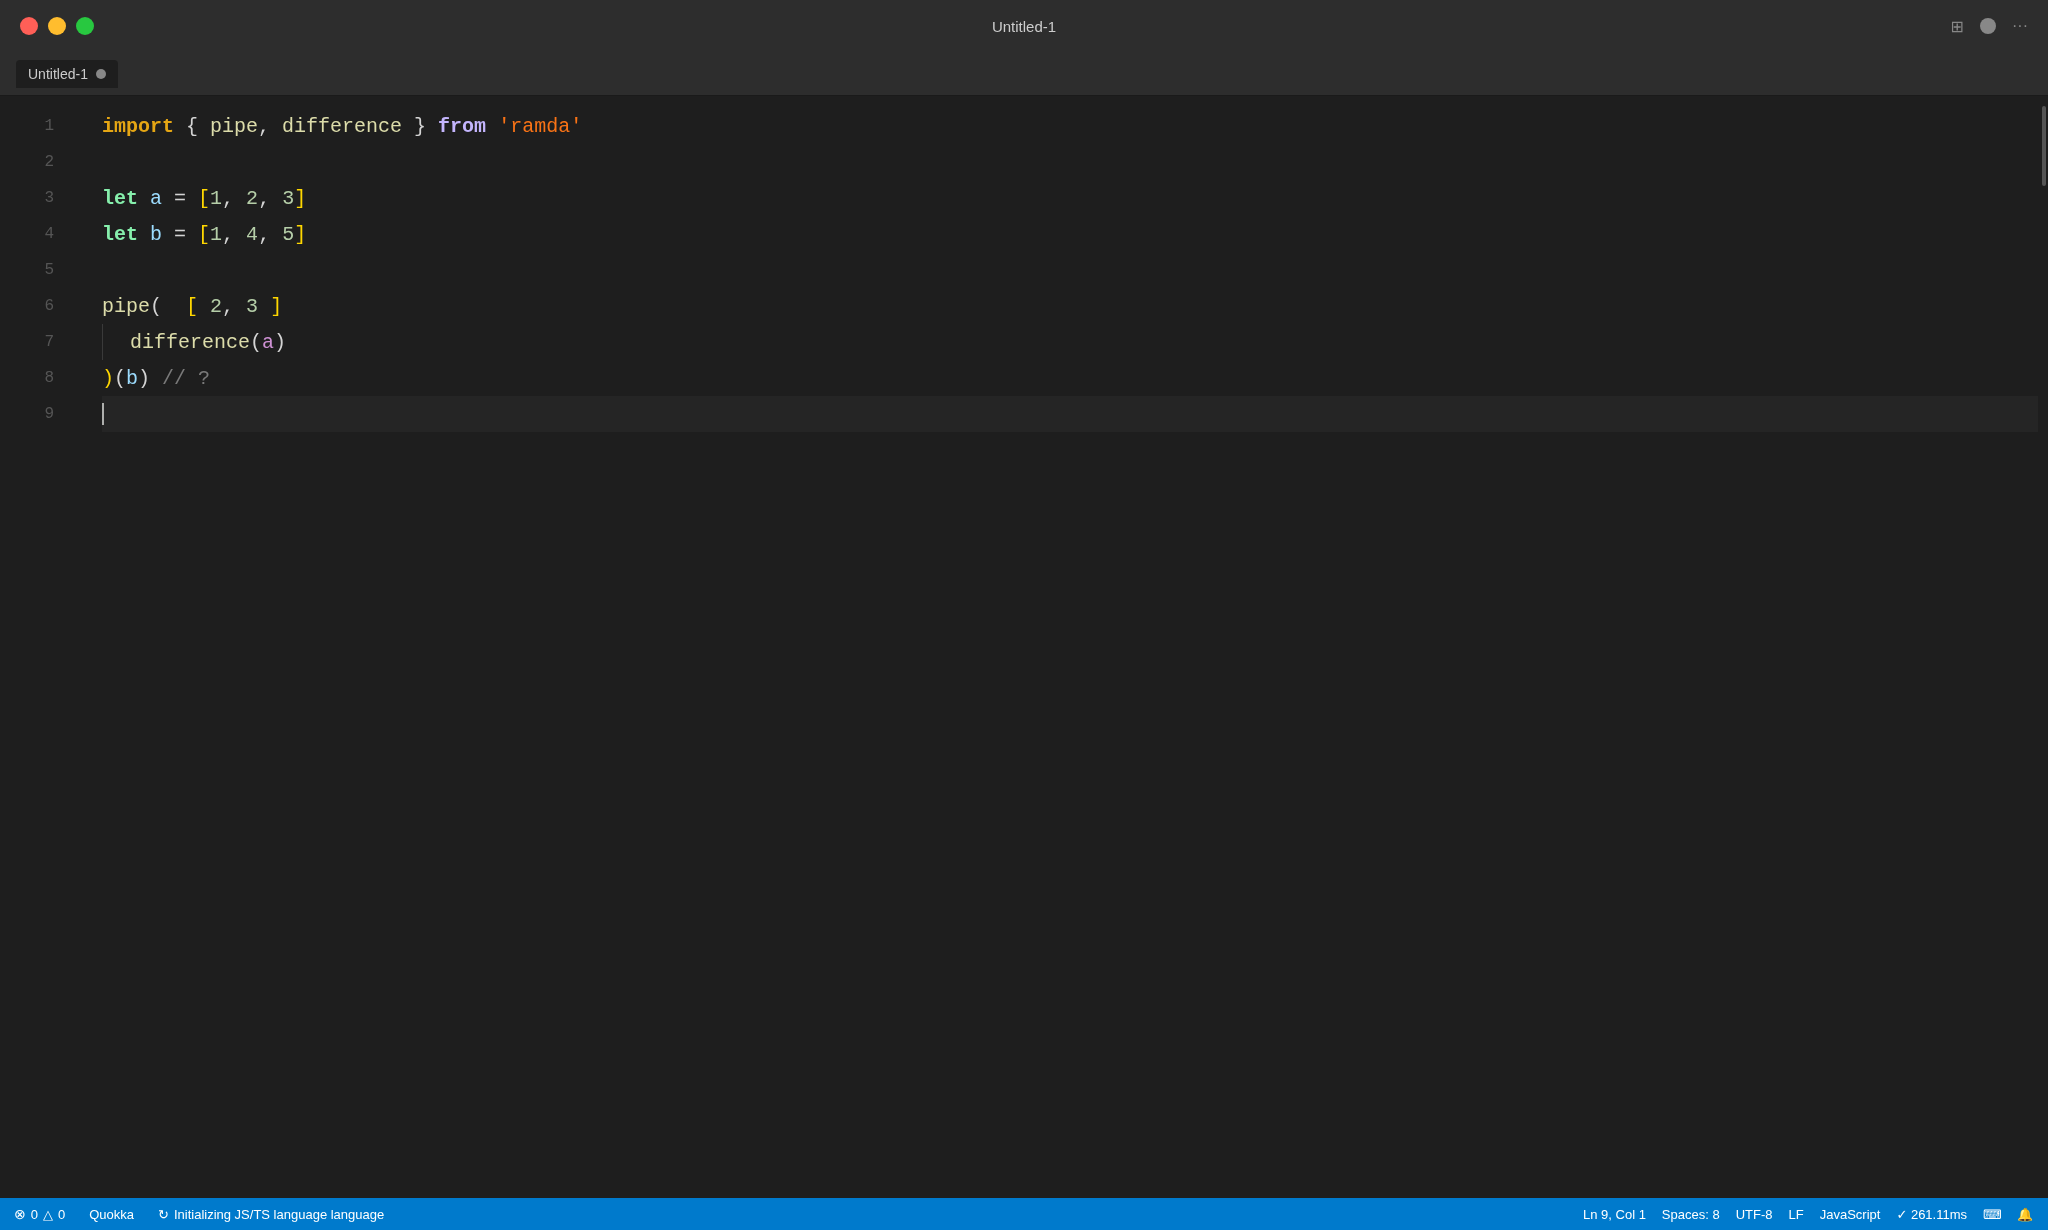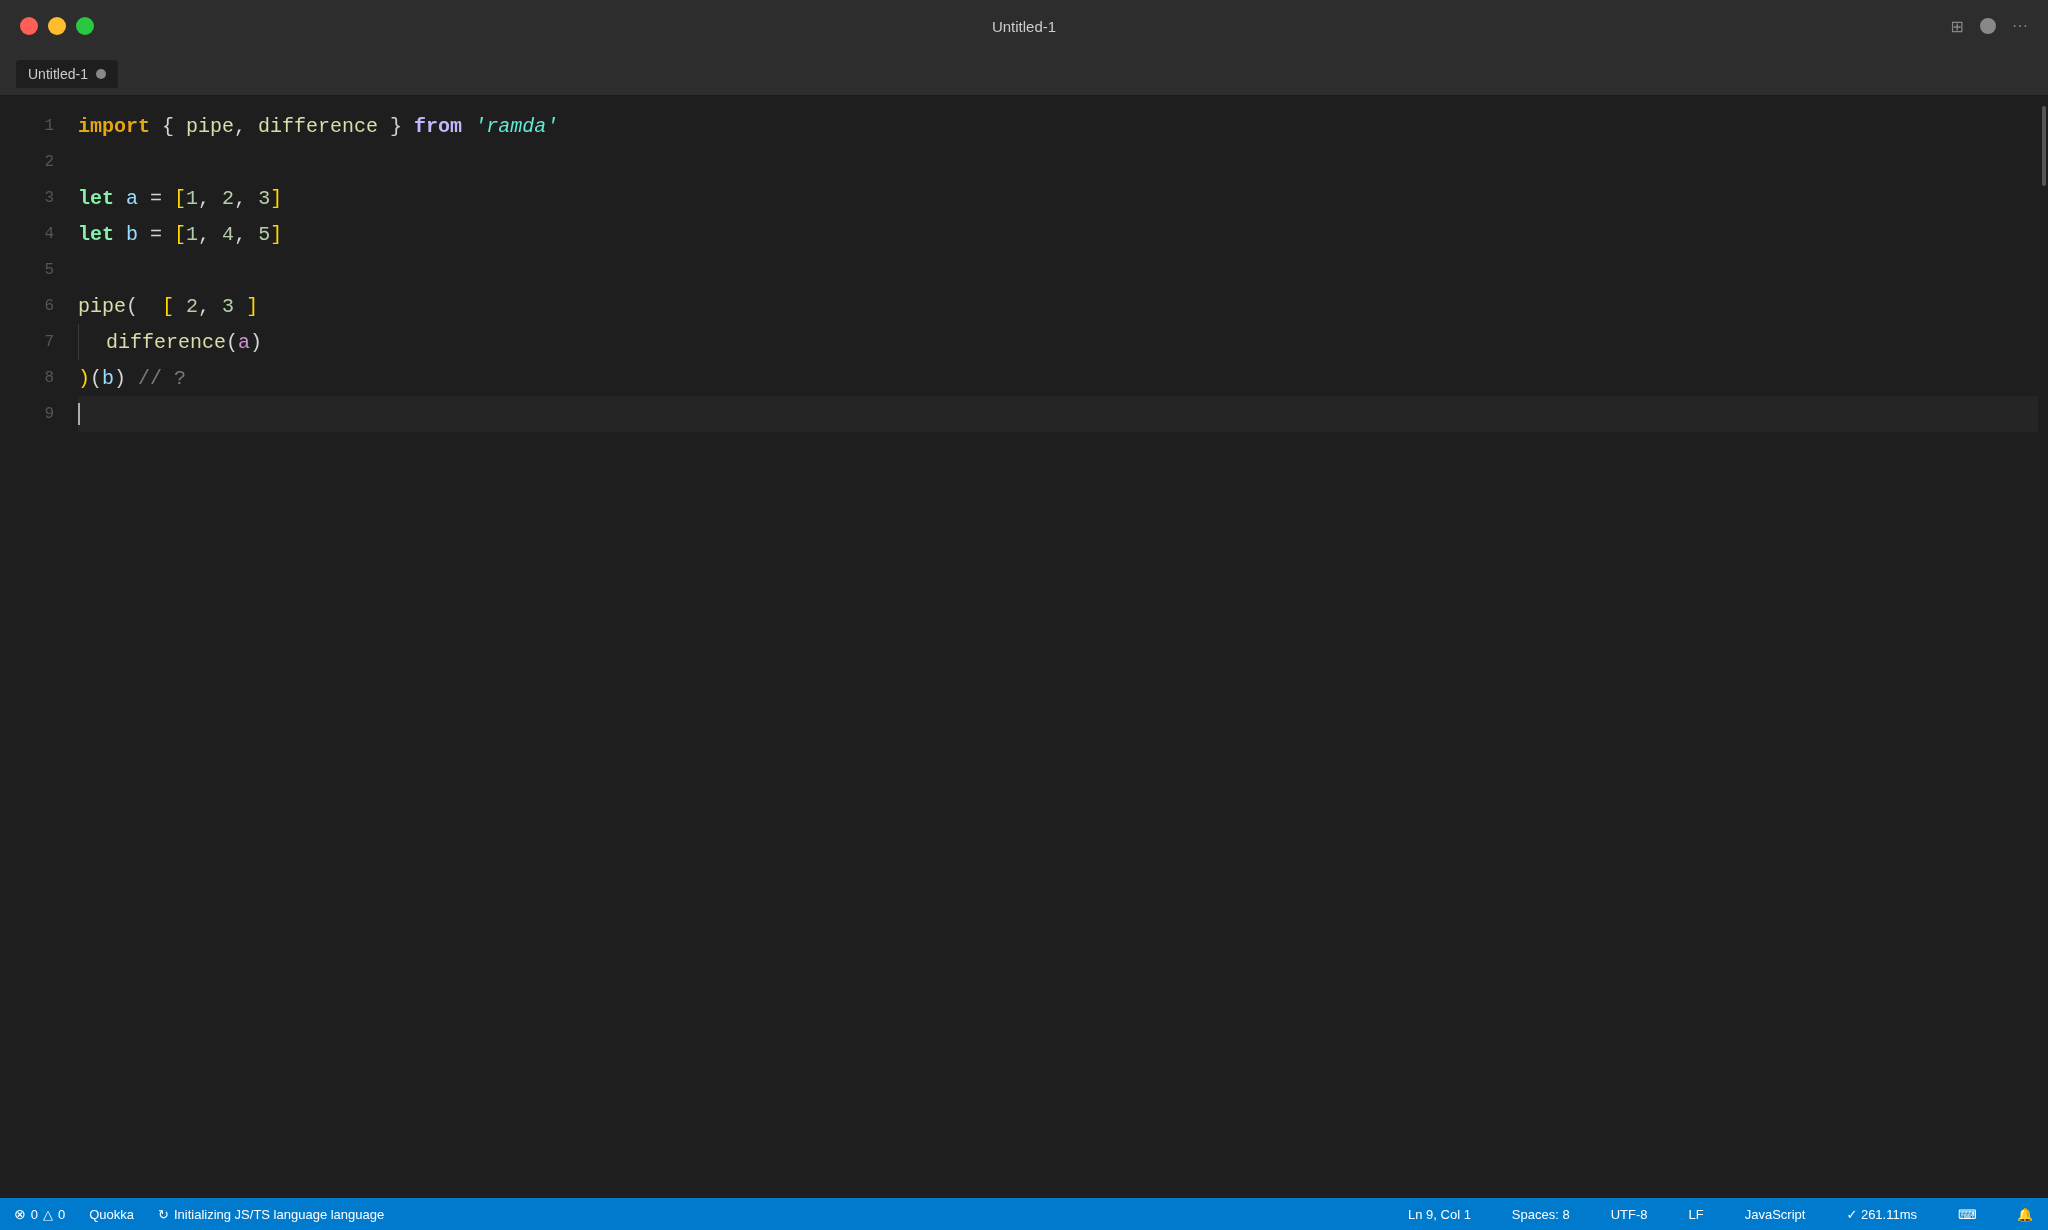--- a/index.html
+++ b/index.html
@@ -134,29 +134,30 @@
       overflow: hidden;
     }
 
     .code-line {
       height: 36px;
       display: flex;
       align-items: center;
       font-size: 20px;
       font-family: 'Menlo', 'Monaco', 'Courier New', monospace;
       white-space: pre;
+      margin-left: 24px;
     }
 
     
     .kw-import { color: #e5a614; font-weight: bold; }
     .kw-let { color: #86efac; font-weight: bold; }
     .kw-from { color: #c4b5fd; font-weight: bold; }
     .punct { color: #d4d4d4; }
     .fn-name { color: #dcdcaa; }
-    .string { color: #5eead4; font-style: italic; }
+    .string { color: #f97316; }
     .number { color: #b5cea8; }
     .variable { color: #9cdcfe; }
     .operator { color: #d4d4d4; }
     .bracket { color: #ffd700; }
     .param { color: #ce91d4; }
     .comment { color: #7a7a7a; }
     .pipe-fn { color: #dcdcaa; }
     .diff-fn { color: #dcdcaa; }
 
     
@@ -195,21 +196,21 @@
       display: flex;
       align-items: center;
       gap: 5px;
       white-space: nowrap;
     }
 
     .status-right {
       margin-left: auto;
       display: flex;
       align-items: center;
-      gap: 41px;
+      gap: 16px;
     }
 
     .status-icon {
       font-size: 14px;
     }
 
     
     .cursor-line {
       background: rgba(255,255,255,0.03);
     }

